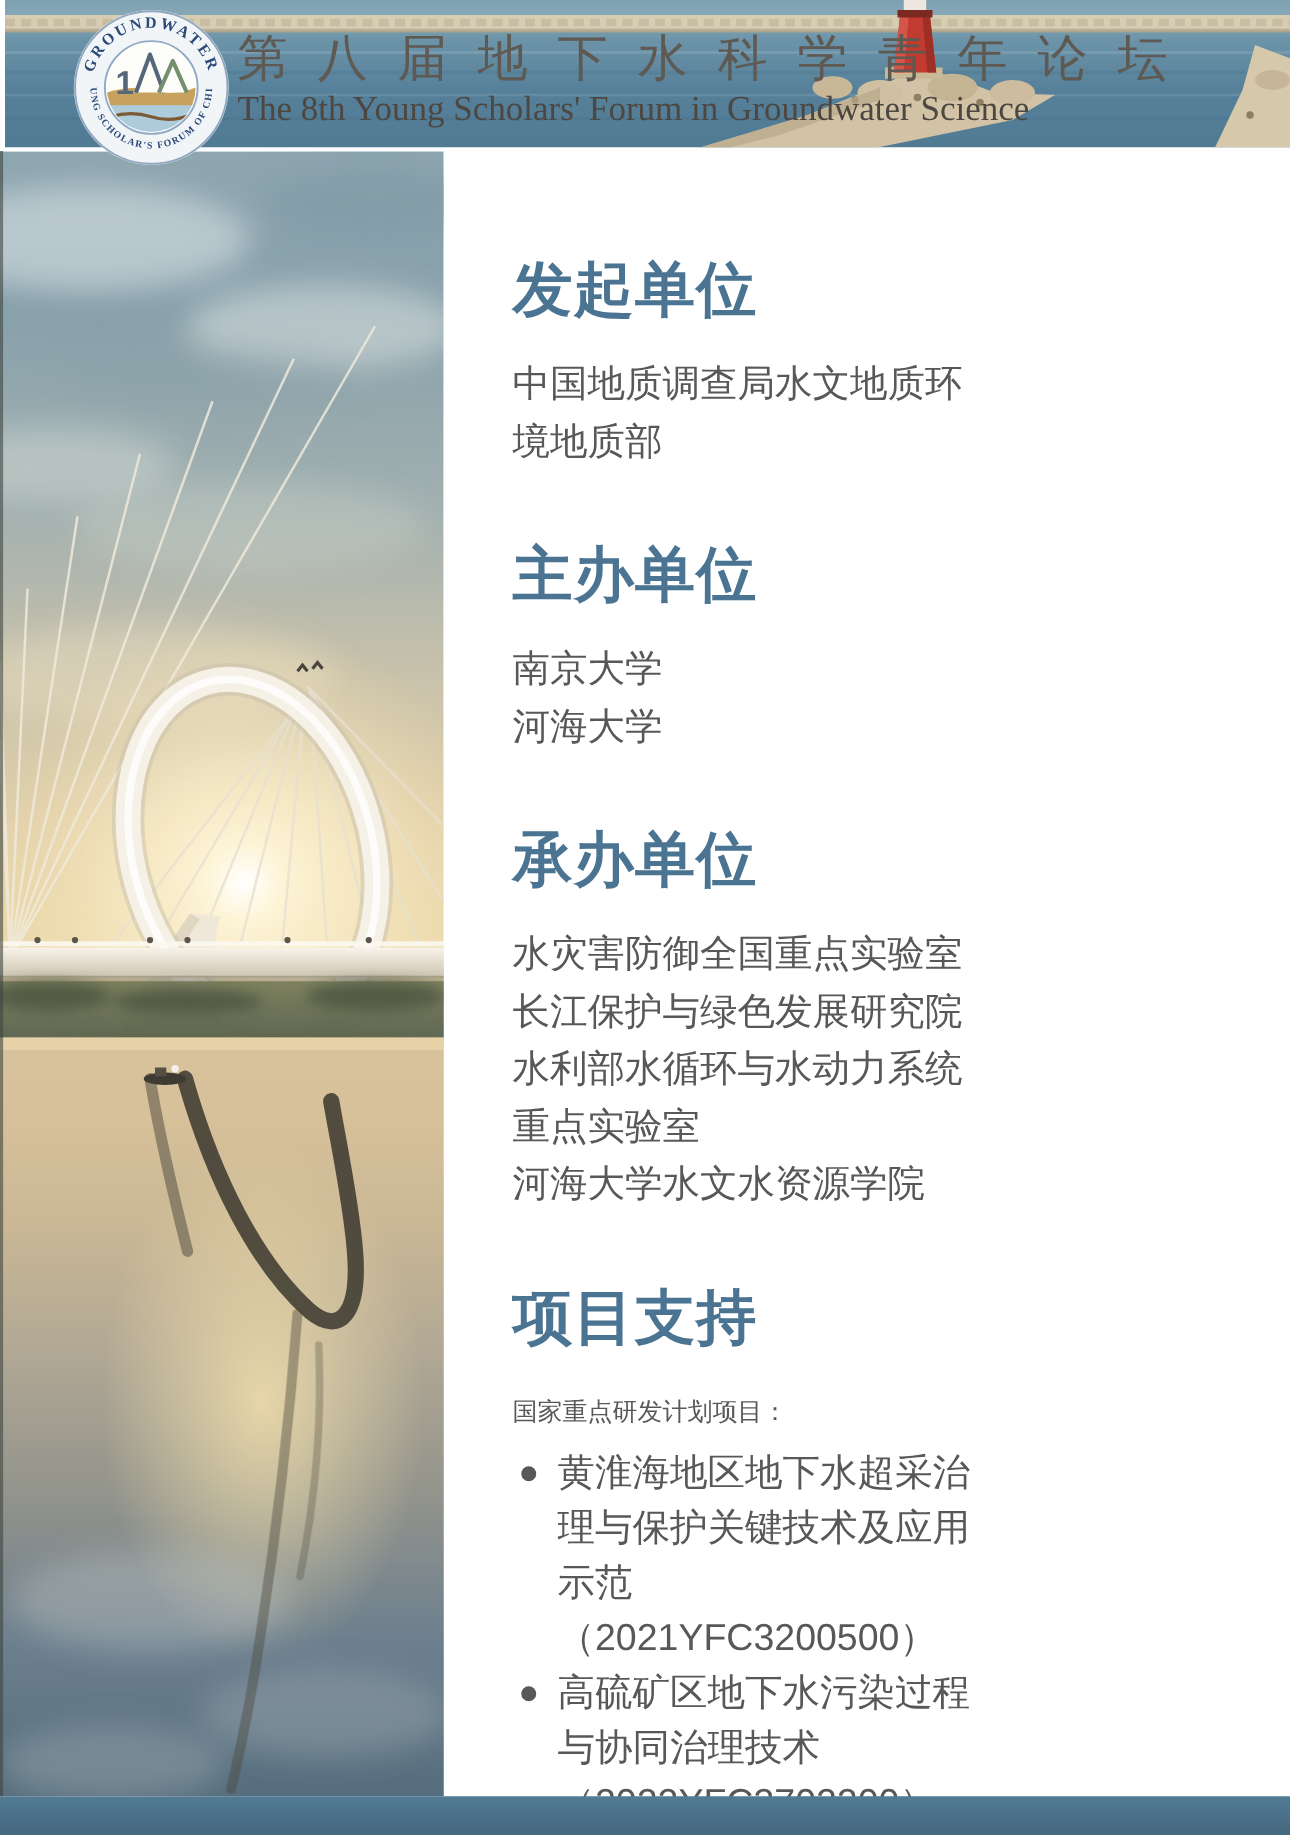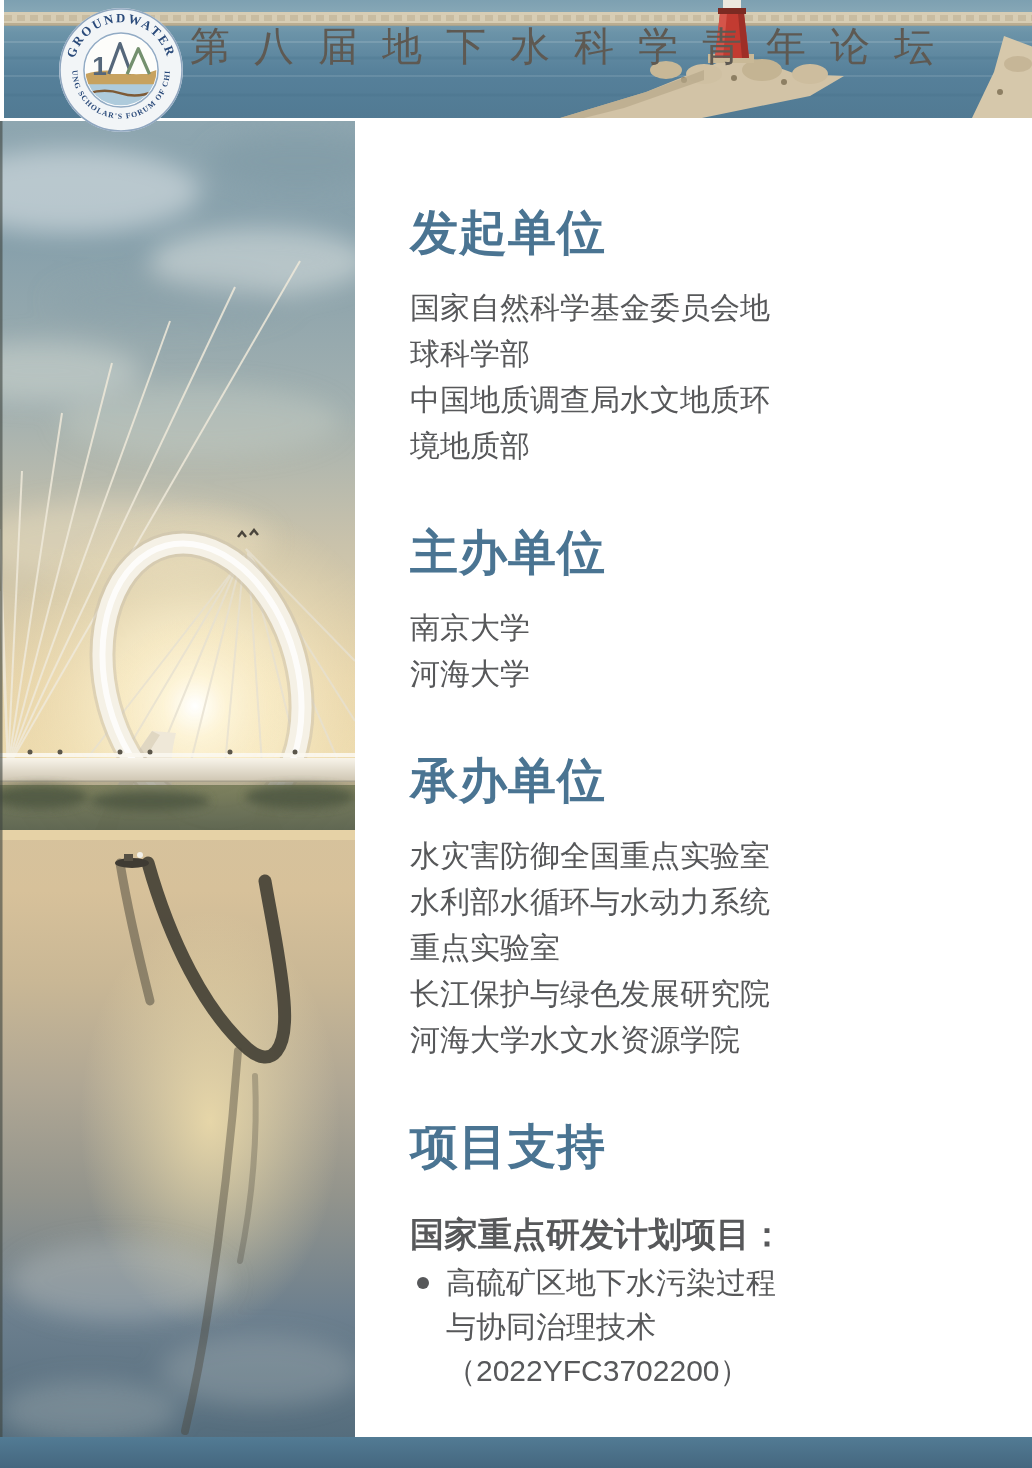--- a/index.html
+++ b/index.html
@@ -29,21 +29,21 @@
   .photo-col svg{display:block;width:355px;height:1316px;}
   .content-col{flex:1;padding:84px 20px 0 55px;box-sizing:border-box;}
   .section{margin:0;}
   .section-heading{
     margin:56px 0 24px 0;font-size:48px;line-height:56px;font-weight:bold;
     color:#4a7492;letter-spacing:1px;
   }
   .section:first-child .section-heading{margin-top:0;}
   .org-list{list-style:none;margin:0;padding:0;}
   .org-list li{font-size:30px;line-height:46px;color:#57585a;}
-  .intro-line{margin:36px 0 0 0;font-size:34px;line-height:46px;color:#57585a;font-weight:bold;}
+  .intro-line{margin:24px 0 0 0;font-size:20px;line-height:46px;color:#57585a;}
   .bullet-list{list-style:none;margin:4px 0 0 0;padding:0;max-width:600px;}
   .bullet-list li{
     position:relative;padding-left:36px;font-size:30px;line-height:44px;color:#57585a;
   }
   .bullet-list li::before{
     content:"";position:absolute;left:7px;top:16px;width:12px;height:12px;
     border-radius:50%;background:#57585a;
   }
   
   .bottom-bar{
@@ -99,20 +99,21 @@
         <rect x="719" y="0" width="18" height="8" fill="#ece8df"></rect>
       </g>
 
       <path d="M 1000,36 L 1032,48 L 1032,118 L 968,118 L 990,72 Z" fill="#d6c8ab"></path>
       <ellipse cx="1014" cy="64" rx="14" ry="8" fill="#c6b697"></ellipse>
       <circle cx="996" cy="92" r="3" fill="#8d7f63"></circle>
     </svg>
 
     <div class="banner-titles">
       <div class="title-zh">第 八 届 地 下 水 科 学 青 年 论 坛</div>
+      <div class="title-en">The 8th Young Scholars' Forum in Groundwater Science</div>
     </div>
   </div>
 
   <div class="logo">
     <svg viewBox="0 0 124 124">
       <defs>
         <clipPath id="innerClip">
             <circle cx="62" cy="62" r="35"></circle>
           </clipPath>
         <path id="arcTop" d="M 15,62 A 47,47 0 0 1 109,62" fill="none"></path>
@@ -287,47 +288,47 @@
 
         <rect x="0" y="0" width="2.5" height="1316" fill="#3e4440" opacity="0.6"></rect>
       </svg>
     </div>
 
     <div class="content-col">
 
       <div class="section">
         <h2 class="section-heading">发起单位</h2>
         <ul class="org-list">
-          <li>国家自然科学基金委员会地球科学部</li>
           <li>中国地质调查局水文地质环境地质部</li>
         </ul>
       </div>
 
       <div class="section">
         <h2 class="section-heading">主办单位</h2>
         <ul class="org-list">
           <li>南京大学</li>
           <li>河海大学</li>
         </ul>
       </div>
 
       <div class="section">
         <h2 class="section-heading">承办单位</h2>
         <ul class="org-list">
           <li>水灾害防御全国重点实验室</li>
+          <li>长江保护与绿色发展研究院</li>
           <li>水利部水循环与水动力系统重点实验室</li>
-          <li>长江保护与绿色发展研究院</li>
           <li>河海大学水文水资源学院</li>
         </ul>
       </div>
 
       <div class="section">
         <h2 class="section-heading">项目支持</h2>
         <p class="intro-line">国家重点研发计划项目：</p>
         <ul class="bullet-list">
+          <li>黄淮海地区地下水超采治理与保护关键技术及应用示范（2021YFC3200500）</li>
           <li>高硫矿区地下水污染过程与协同治理技术（2022YFC3702200）</li>
         </ul>
       </div>
 
     </div>
   </div>
 
   <div class="bottom-bar"></div>
 </div>
 

